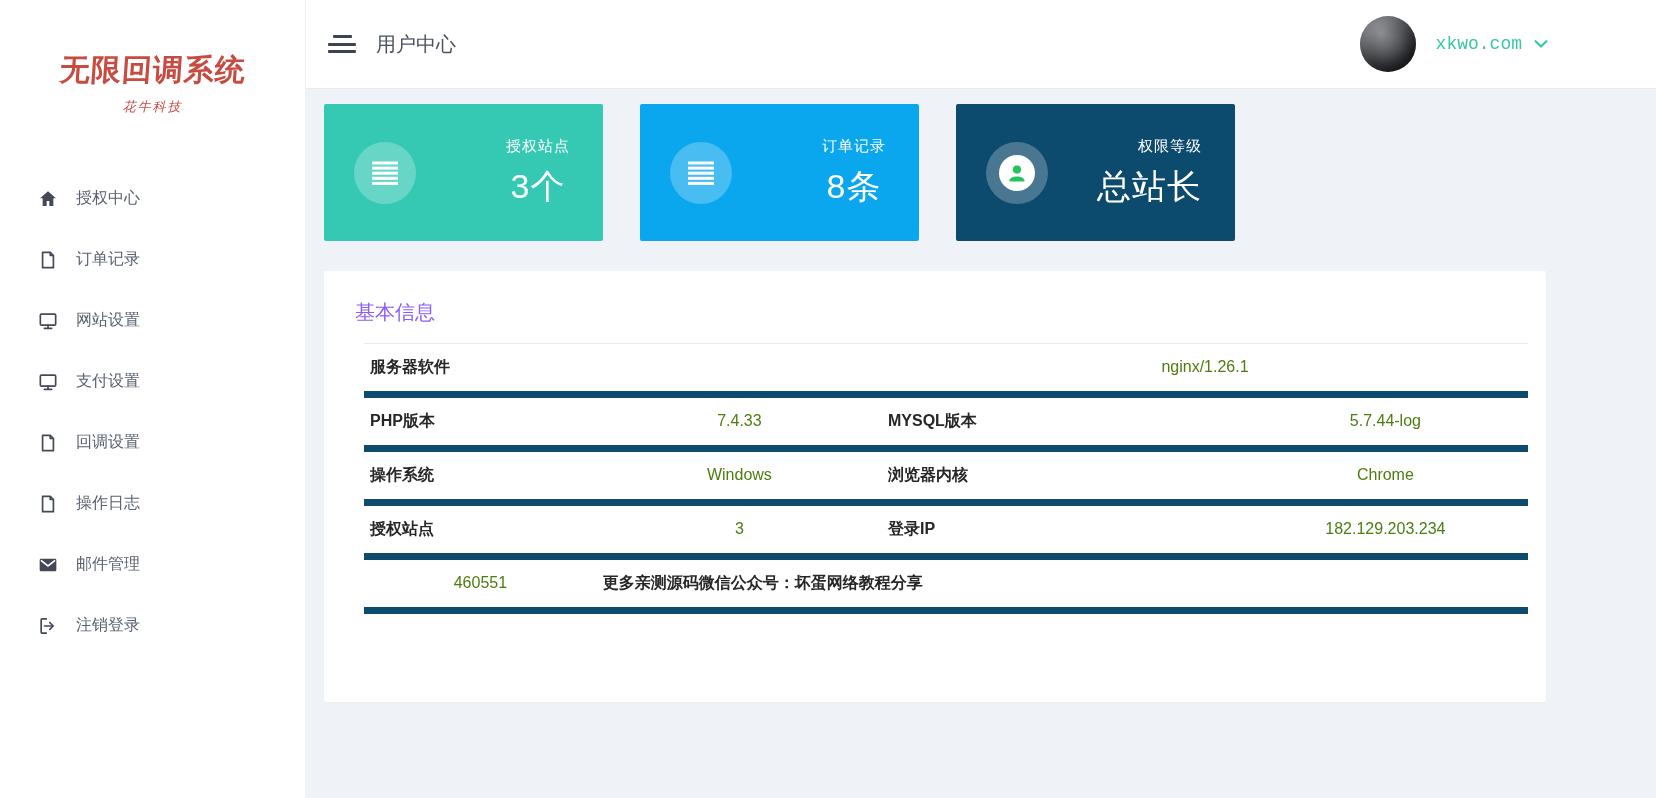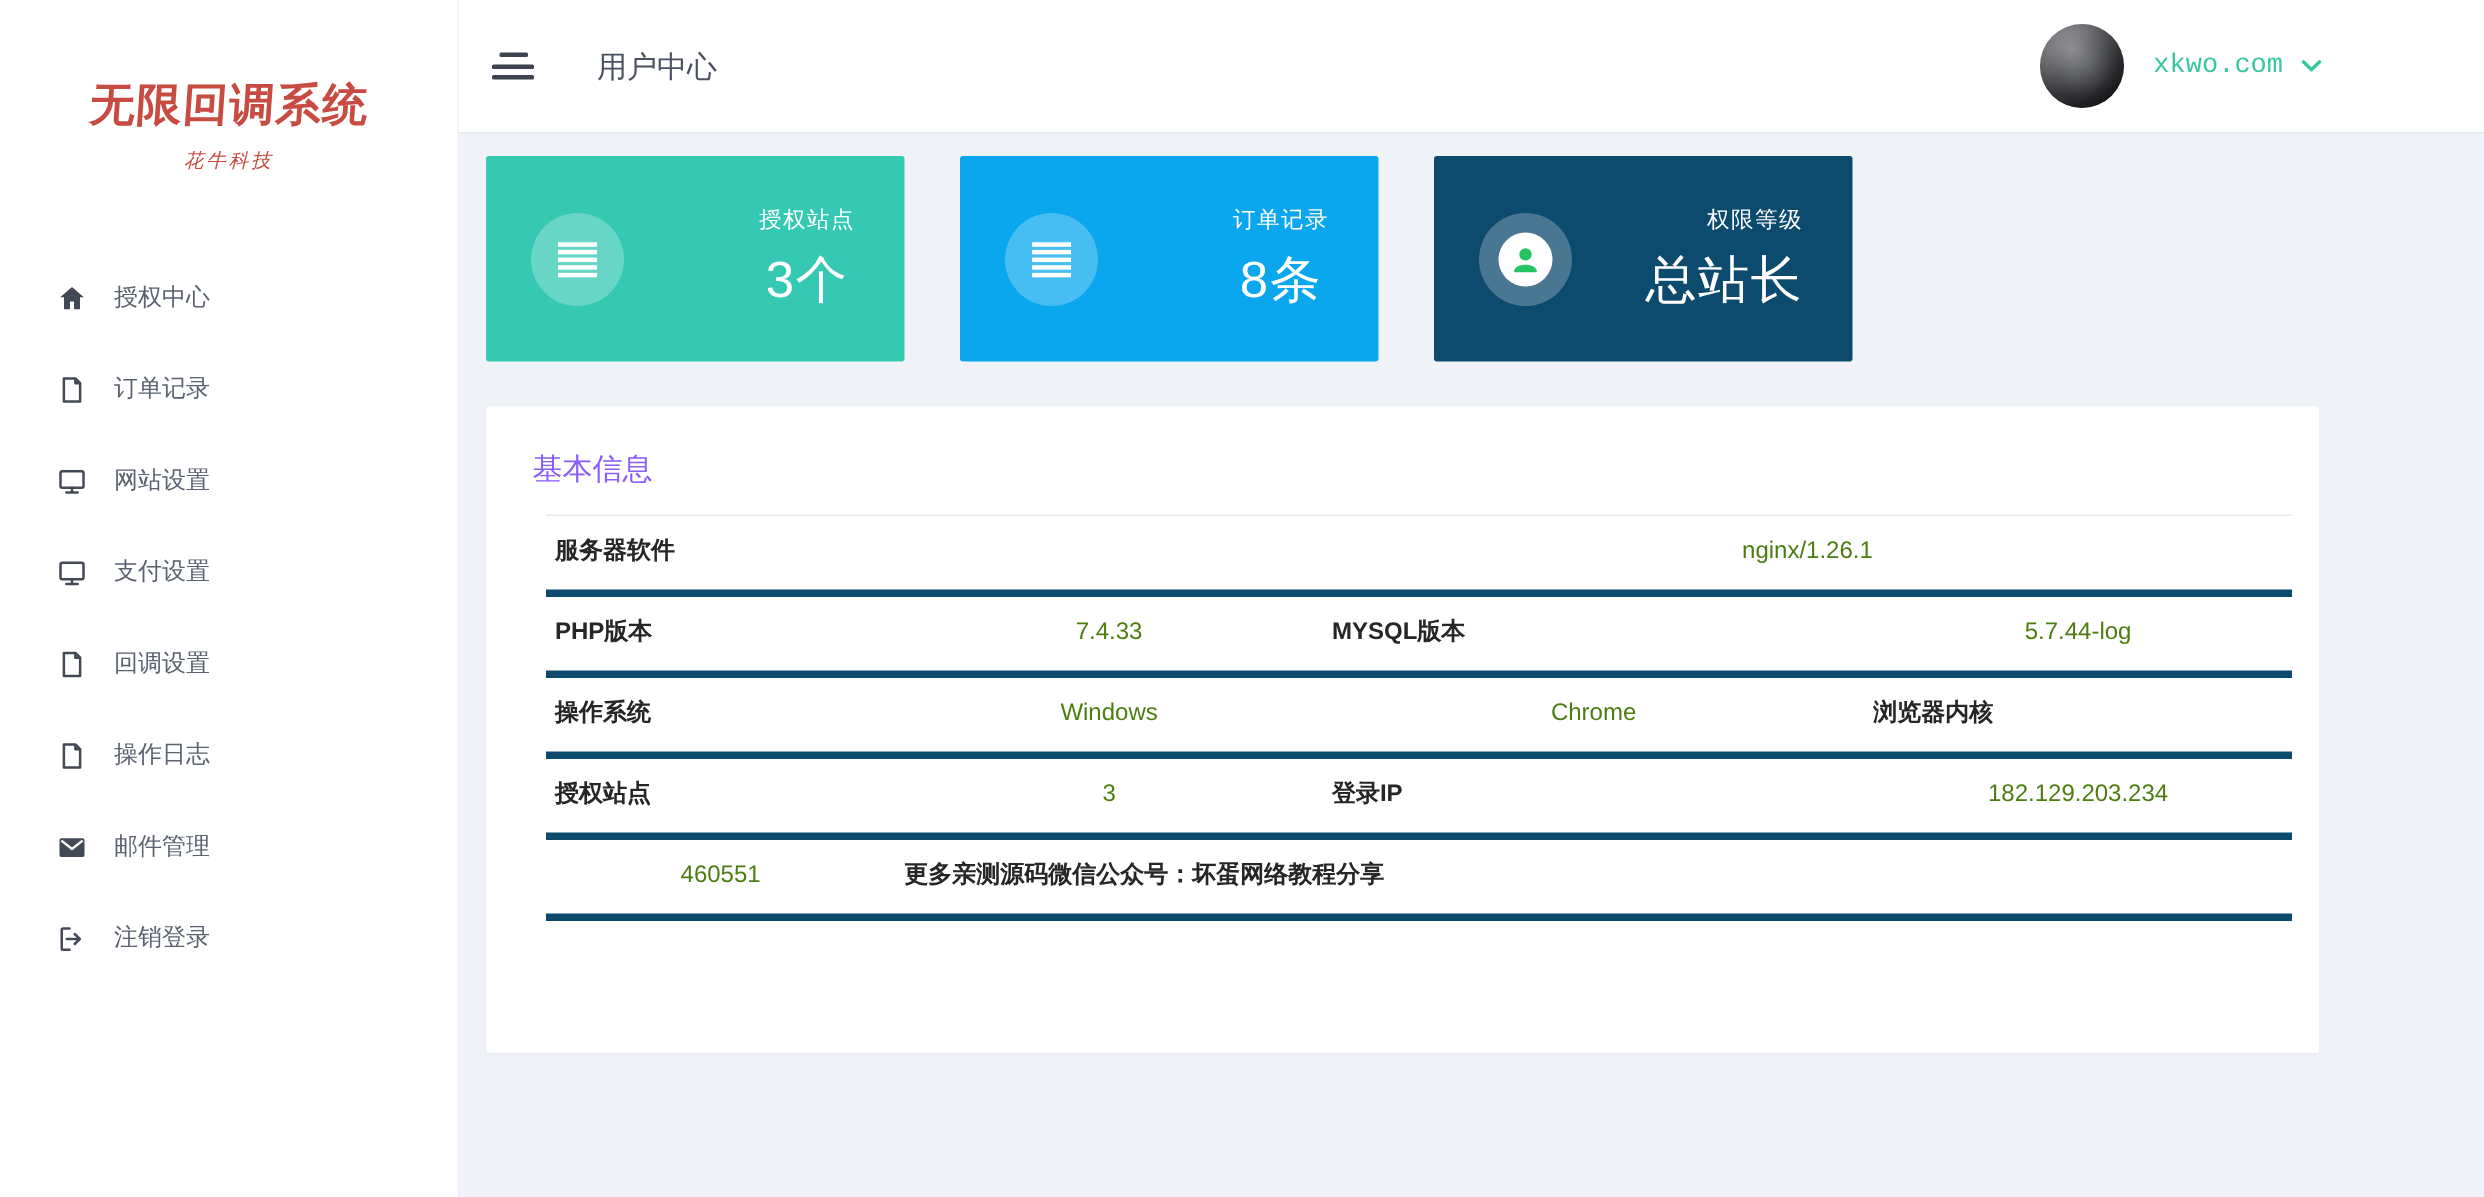--- a/index.html
+++ b/index.html
@@ -17,21 +17,21 @@
   .menu-icon { width:22px; height:22px; margin-right:17px; color:#434a56; display:flex; align-items:center; justify-content:center; }
   .menu-icon svg { width:20px; height:20px; }
 
   
   .main { flex:1; display:flex; flex-direction:column; }
   .topbar { height:88px; background:#fff; display:flex; align-items:center; padding:0 108px 0 22px; box-shadow:0 1px 0 rgba(0,0,0,0.03); }
   .hamburger { width:28px; height:20px; display:flex; flex-direction:column; justify-content:space-between; cursor:pointer; padding:1px 0; }
   .hamburger span { display:block; height:3px; background:#3d4350; border-radius:1px; }
   .hamburger .b1 { width:19px; margin:0 auto; }
   .hamburger .b2, .hamburger .b3 { width:28px; }
-  .page-title { margin-left:42px; font-size:20px; color:#4a5160;font-family:Liberation Mono, monospace; }
+  .page-title { margin-left:20px; font-size:20px; color:#4a5160;font-family:Liberation Mono, monospace; }
   .user-block { margin-left:auto; display:flex; align-items:center; }
   .avatar { width:56px; height:56px; border-radius:50%; cursor:pointer;
             background:radial-gradient(circle at 38% 30%, #8f8f93 0%, #5d5f63 35%, #2c2d31 75%, #17181b 100%);
             box-shadow:inset -6px -8px 14px rgba(0,0,0,.45), inset 5px 6px 10px rgba(255,255,255,.18); }
   .username { margin-left:20px; font-size:18px; cursor:pointer; display:flex; align-items:center; gap:12px;font-family:Liberation Mono, monospace; }
   .chevron { display:flex; align-items:center; }
 
   
   .content { padding:16px 110px 0 18px; }
   .cards { display:flex; gap:37px; margin-bottom:30px; }
@@ -40,21 +40,21 @@
                  border-radius:50%; background:rgba(255,255,255,.25); display:flex; align-items:center; justify-content:center; }
   .card-bubble svg { display:block; }
   .card-text { position:absolute; right:33px; top:33px; text-align:right; }
   .card-label { font-size:15px; letter-spacing:1px; }
   .card-value { font-size:34px; margin-top:8px; letter-spacing:1px;text-align:center; }
   .persondisc { width:36px; height:36px; border-radius:50%; background:#fff; display:flex; align-items:center; justify-content:center; }
 
   .panel { background:#fff; border-radius:2px; min-height:430px; box-shadow:0 1px 2px rgba(0,0,0,.03); padding-bottom:88px; }
   .panel-title { font-size:20px; color:#8b5cf6; padding:28px 0 17px 31px; }
   .info-table { margin:0 18px 0 40px; border-top:1px solid #e9e9e9; }
-  .irow { display:grid; grid-template-columns:20% 24.5% 31% 24.5%; min-height:54px; align-items:center; border-bottom:5px solid #0c4a6e; }
+  .irow { display:grid; grid-template-columns:20% 24.5% 31% 24.5%; min-height:54px; align-items:center; border-bottom:7px solid #0c4a6e; }
   .cell { font-size:16px; padding:4px 6px; line-height:1.4; }
   .cell.lab { font-weight:bold; color:#262626; }
   .cell.val { color:#4d7c0f; text-align:center; }
   .cell.sp2 { grid-column:span 2; }
   .cell.alignleft { text-align:left; }
 </style>
 </head>
 <body style="background: rgb(239, 242, 246);">
 
 <div class="app">
@@ -219,22 +219,22 @@
             </div>
             <div class="irow">
               <div class="cell lab">PHP版本</div>
               <div class="cell val">7.4.33</div>
               <div class="cell lab">MYSQL版本</div>
               <div class="cell val">5.7.44-log</div>
             </div>
             <div class="irow">
               <div class="cell lab">操作系统</div>
               <div class="cell val">Windows</div>
+              <div class="cell lab">浏览器内核</div>
               <div class="cell val">Chrome</div>
-              <div class="cell lab">浏览器内核</div>
             </div>
             <div class="irow">
               <div class="cell lab">授权站点</div>
               <div class="cell val">3</div>
               <div class="cell lab">登录IP</div>
               <div class="cell val">182.129.203.234</div>
             </div>
             <div class="irow">
               <div class="cell val">460551</div>
               <div class="cell lab sp2 alignleft">更多亲测源码微信公众号：坏蛋网络教程分享</div>

